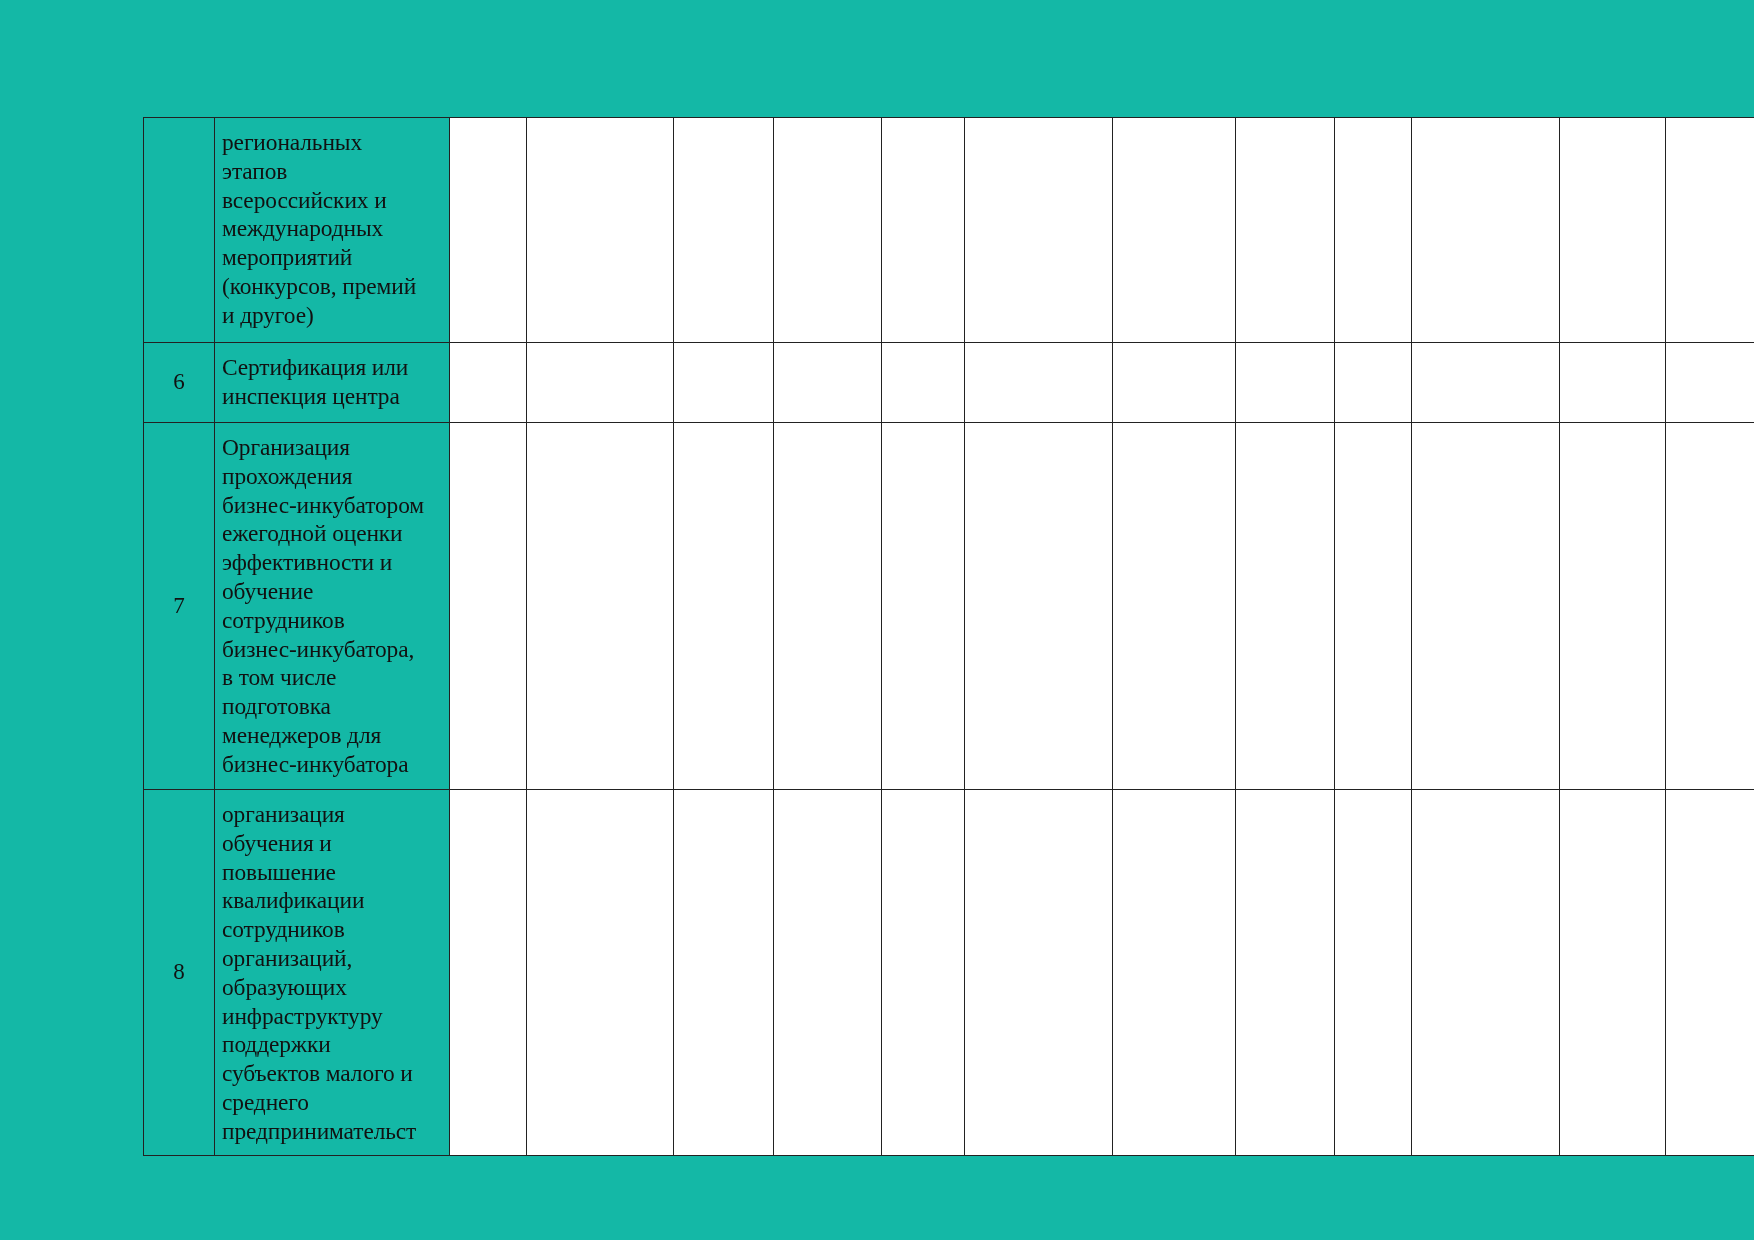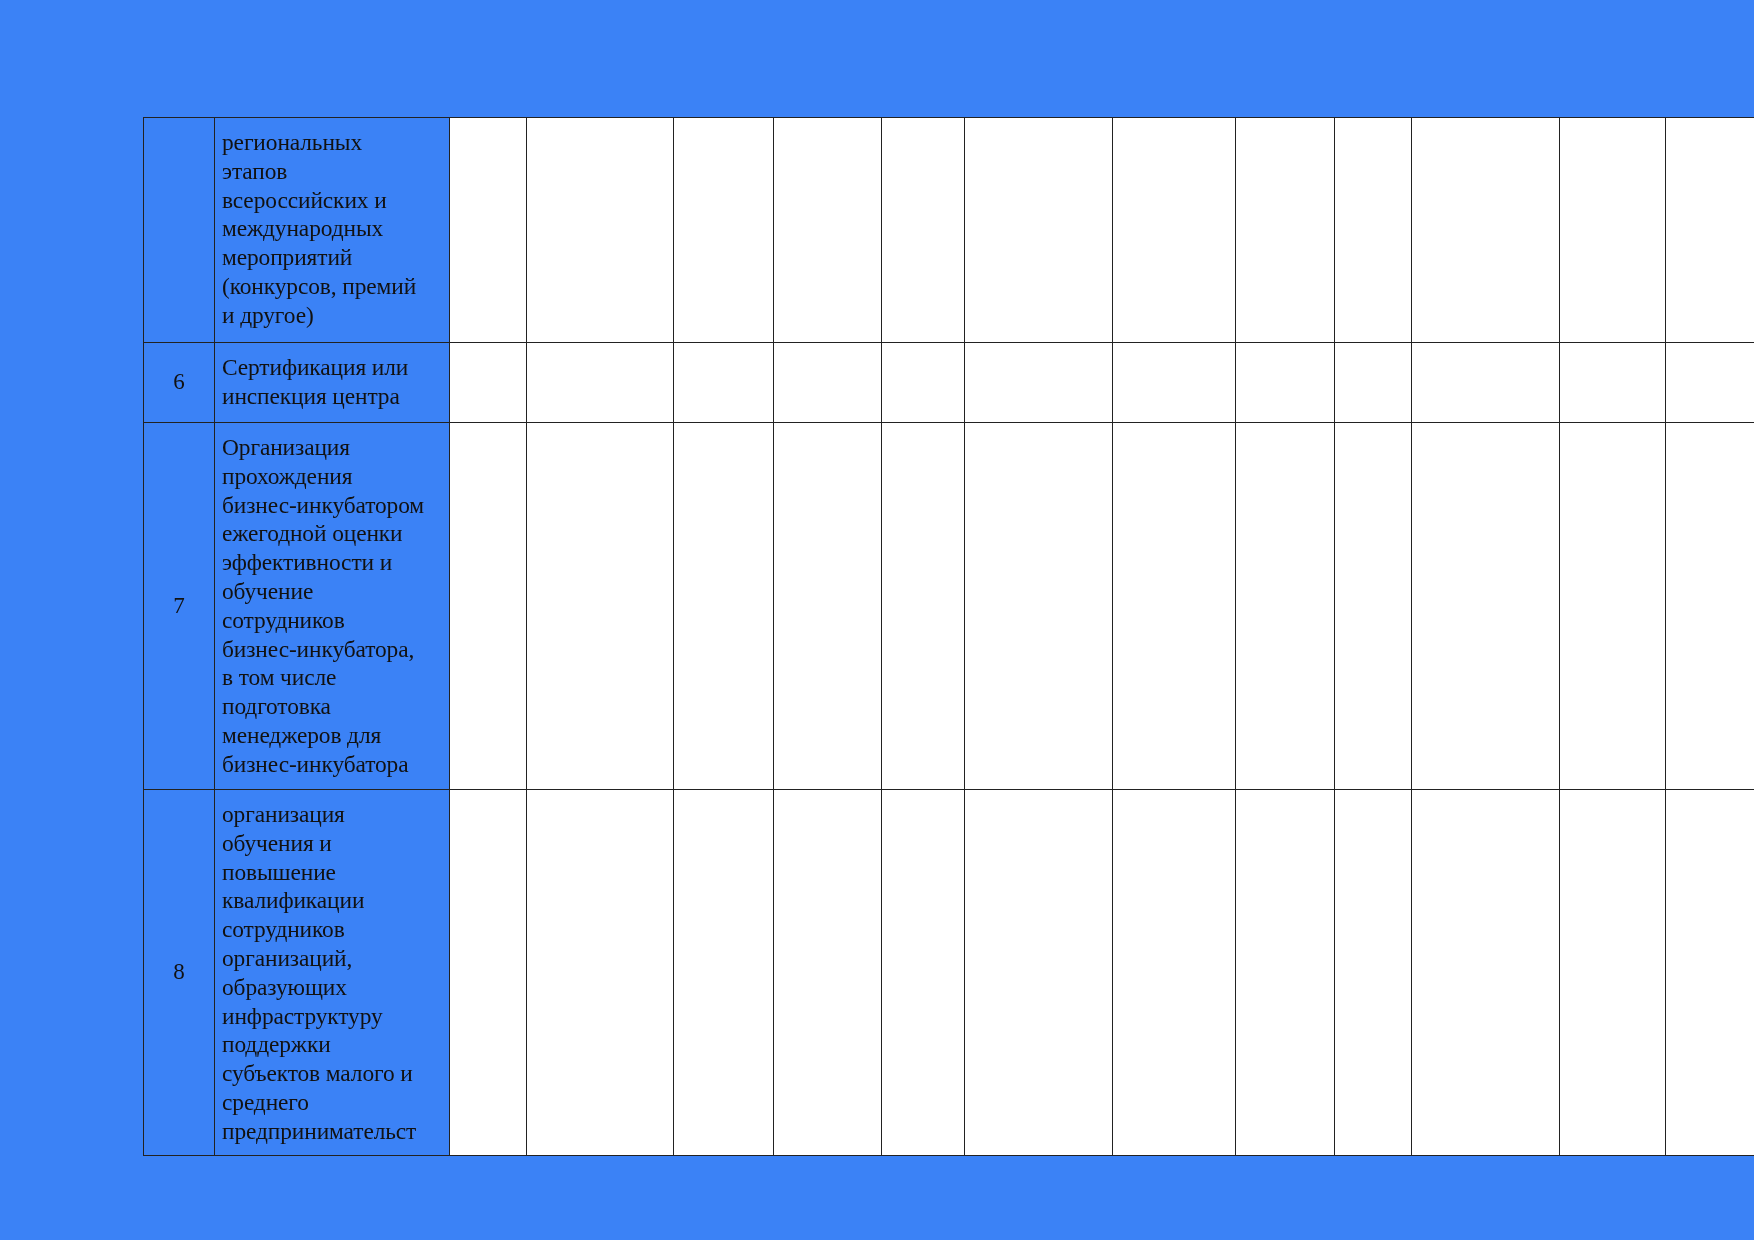--- a/index.html
+++ b/index.html
@@ -14,21 +14,21 @@
       overflow: hidden;
       font-family: "Liberation Serif", "DejaVu Serif", serif;
       color: #111111;
     }
     .page {
       position: absolute;
       left: 0;
       top: 0;
       width: 1754px;
       height: 1240px;
-      background: #3b82f6;
+      background: #14b8a6;
       overflow: hidden;
     }
     table.grid {
       position: absolute;
       left: 143px;
       top: 117px;
       border-collapse: collapse;
       table-layout: fixed;
       width: 1700px;
     }

